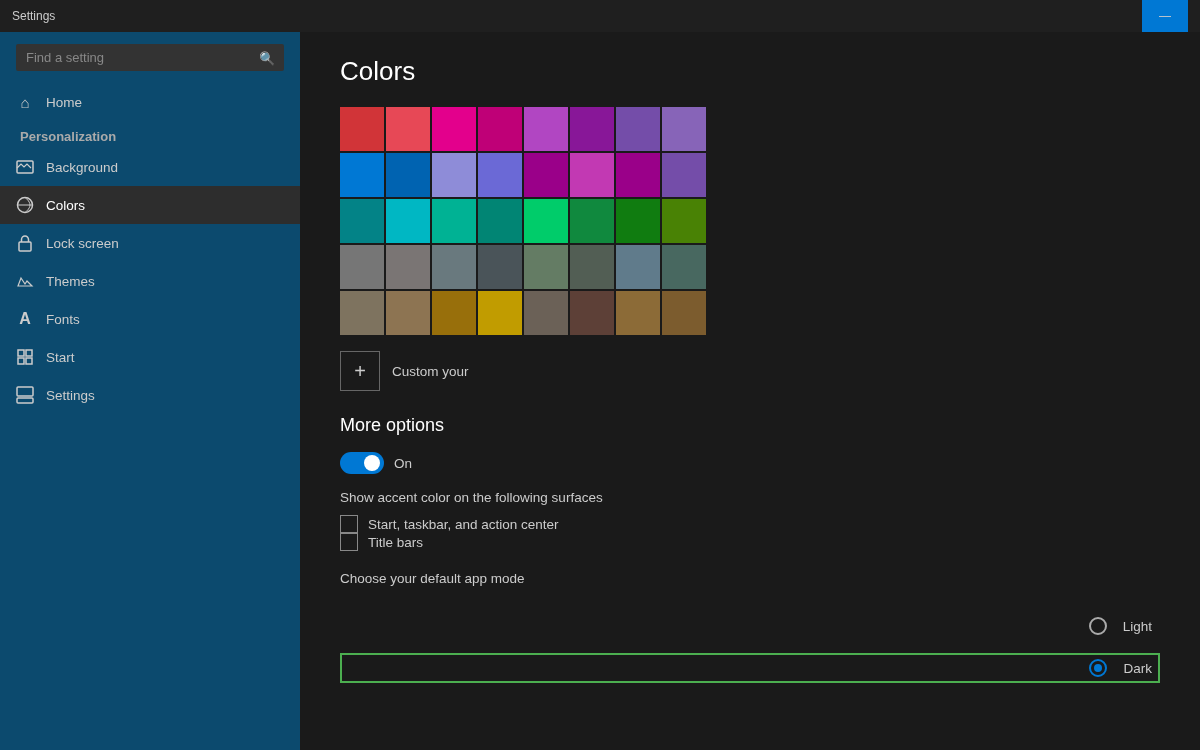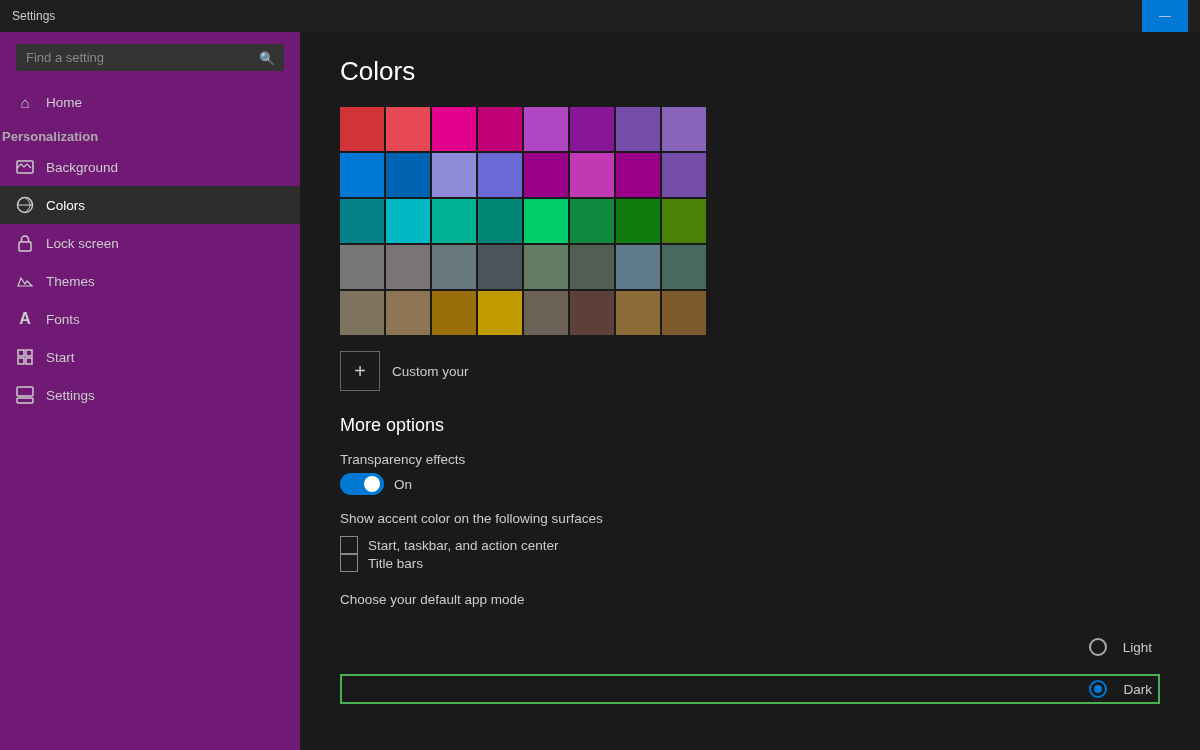--- a/index.html
+++ b/index.html
@@ -48,21 +48,21 @@
     
     .main-layout {
       display: flex;
       flex: 1;
       overflow: hidden;
     }
 
     
     .sidebar {
       width: 300px;
-      background: #701a75;
+      background: #0c4a6e;
       display: flex;
       flex-direction: column;
       flex-shrink: 0;
       overflow-y: auto;
     }
     .sidebar-search {
       margin: 12px 16px;
       position: relative;
     }
     .sidebar-search input {
@@ -80,21 +80,21 @@
       position: absolute;
       right: 8px;
       top: 50%;
       transform: translateY(-50%);
       color: #aaaaaa;
       font-size: 13px;
     }
     .sidebar-section-label {
       font-size: 11px;
       color: #aaaaaa;
-      padding: 8px 2px 4px;
+      padding: 8px 20px 4px;
       font-weight: 600;
       text-transform: none;
       font-size: 13px;
     }
     .sidebar-item {
       display: flex;
       align-items: center;
       padding: 10px 16px;
       cursor: pointer;
       gap: 12px;
@@ -450,21 +450,20 @@
       </div>
 
     <div class="custom-color-btn">
       <div class="custom-color-plus">+</div>
       <span class="custom-color-label">Custom your</span>
     </div>
 
     <h2 class="section-title">More options</h2>
 
     <div class="option-row">
-      <div class="option-label">Transparency effects</div>
       <div class="toggle-row">
         <div class="toggle">
           <div class="toggle-knob"></div>
         </div>
         <span class="toggle-text">On</span>
       </div>
     </div>
 
     <div class="option-label" style="margin-bottom:10px;">Show accent color on the following surfaces</div>
 

